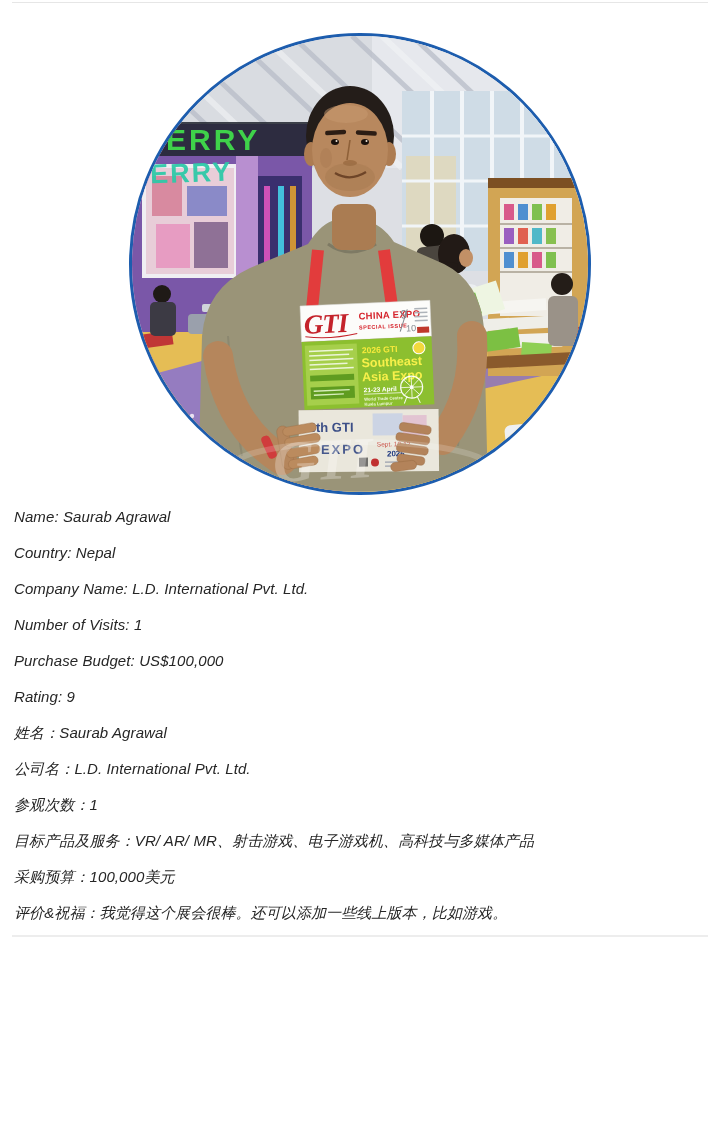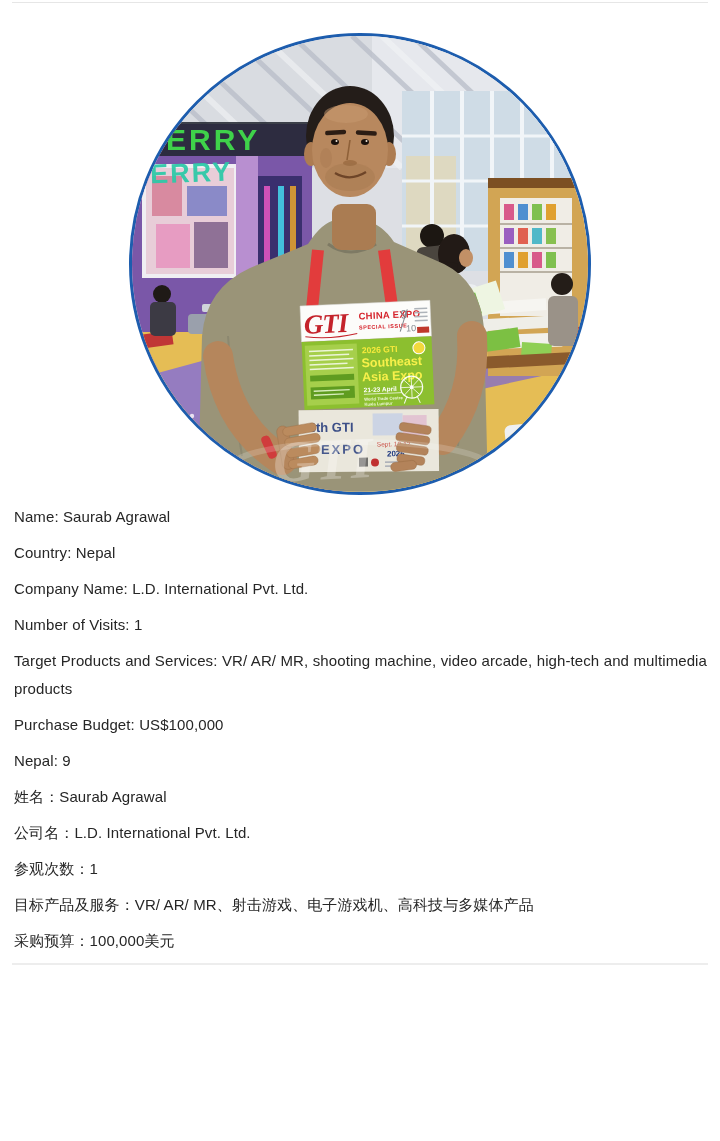--- a/index.html
+++ b/index.html
@@ -27,20 +27,21 @@
     border: 3px solid #1d5dae;
     border-radius: 50%;
     overflow: hidden;
     background: #dddfe4;
   }
   .photo-wrap svg { display: block; }
 
   .bio {
     padding: 0 13px 0 14px;
     margin-top: 8px;
+    font-style: italic;
   }
   .bio p {
     font-size: 15px;
     line-height: 28px;
     margin: 8px 0;
     text-align: justify;
     letter-spacing: 0.1px;
   }
   .mz { font-weight: bold; }          
 </style>
@@ -300,26 +301,26 @@
         <text x="142" y="446" font-size="58" font-weight="bold" font-style="italic" font-family="Liberation Serif, serif" fill="#ffffff" opacity="0.28" transform="rotate(-3 142 446)">GTI</text>
       </g>
     </svg>
   </div>
 
   <div class="bio">
     <p><span>Name:</span> <span>Saurab Agrawal</span></p>
     <p><span>Country:</span> <span>Nepal</span></p>
     <p><span>Company Name:</span> <span>L.D. International Pvt. Ltd.</span></p>
     <p><span>Number of Visits:</span> <span>1</span></p>
-    <p><span>Target Products and Services:</span> <span>VR/ AR/ MR, shooting machine, video arcade, high-tech and multimedia products</span></p>
     <p><span>Purchase Budget:</span> <span>US$100,000</span></p>
-    <p><span>Nepal:</span> <span>9</span></p>
+    <p><span>Rating:</span> <span>9</span></p>
 
     <p class="zh"><span>姓名：</span><span>Saurab Agrawal</span></p>
     <p class="zh"><span>公司名：</span><span>L.D. International Pvt. Ltd.</span></p>
     <p class="zh"><span>参观次数：</span><span>1</span></p>
     <p class="zh"><span>目标产品及服务：</span><span>VR/ AR/ MR、射击游戏、电子游戏机、高科技与多媒体产品</span></p>
     <p class="zh"><span>采购预算：</span><span>100,000美元</span></p>
+    <p class="zh"><span>评价&amp;祝福：</span><span>我觉得这个展会很棒。还可以添加一些线上版本，比如游戏。</span></p>
   </div>
 
   <div class="hairline bottom"></div>
 
 </main>
 
 </body></html>

